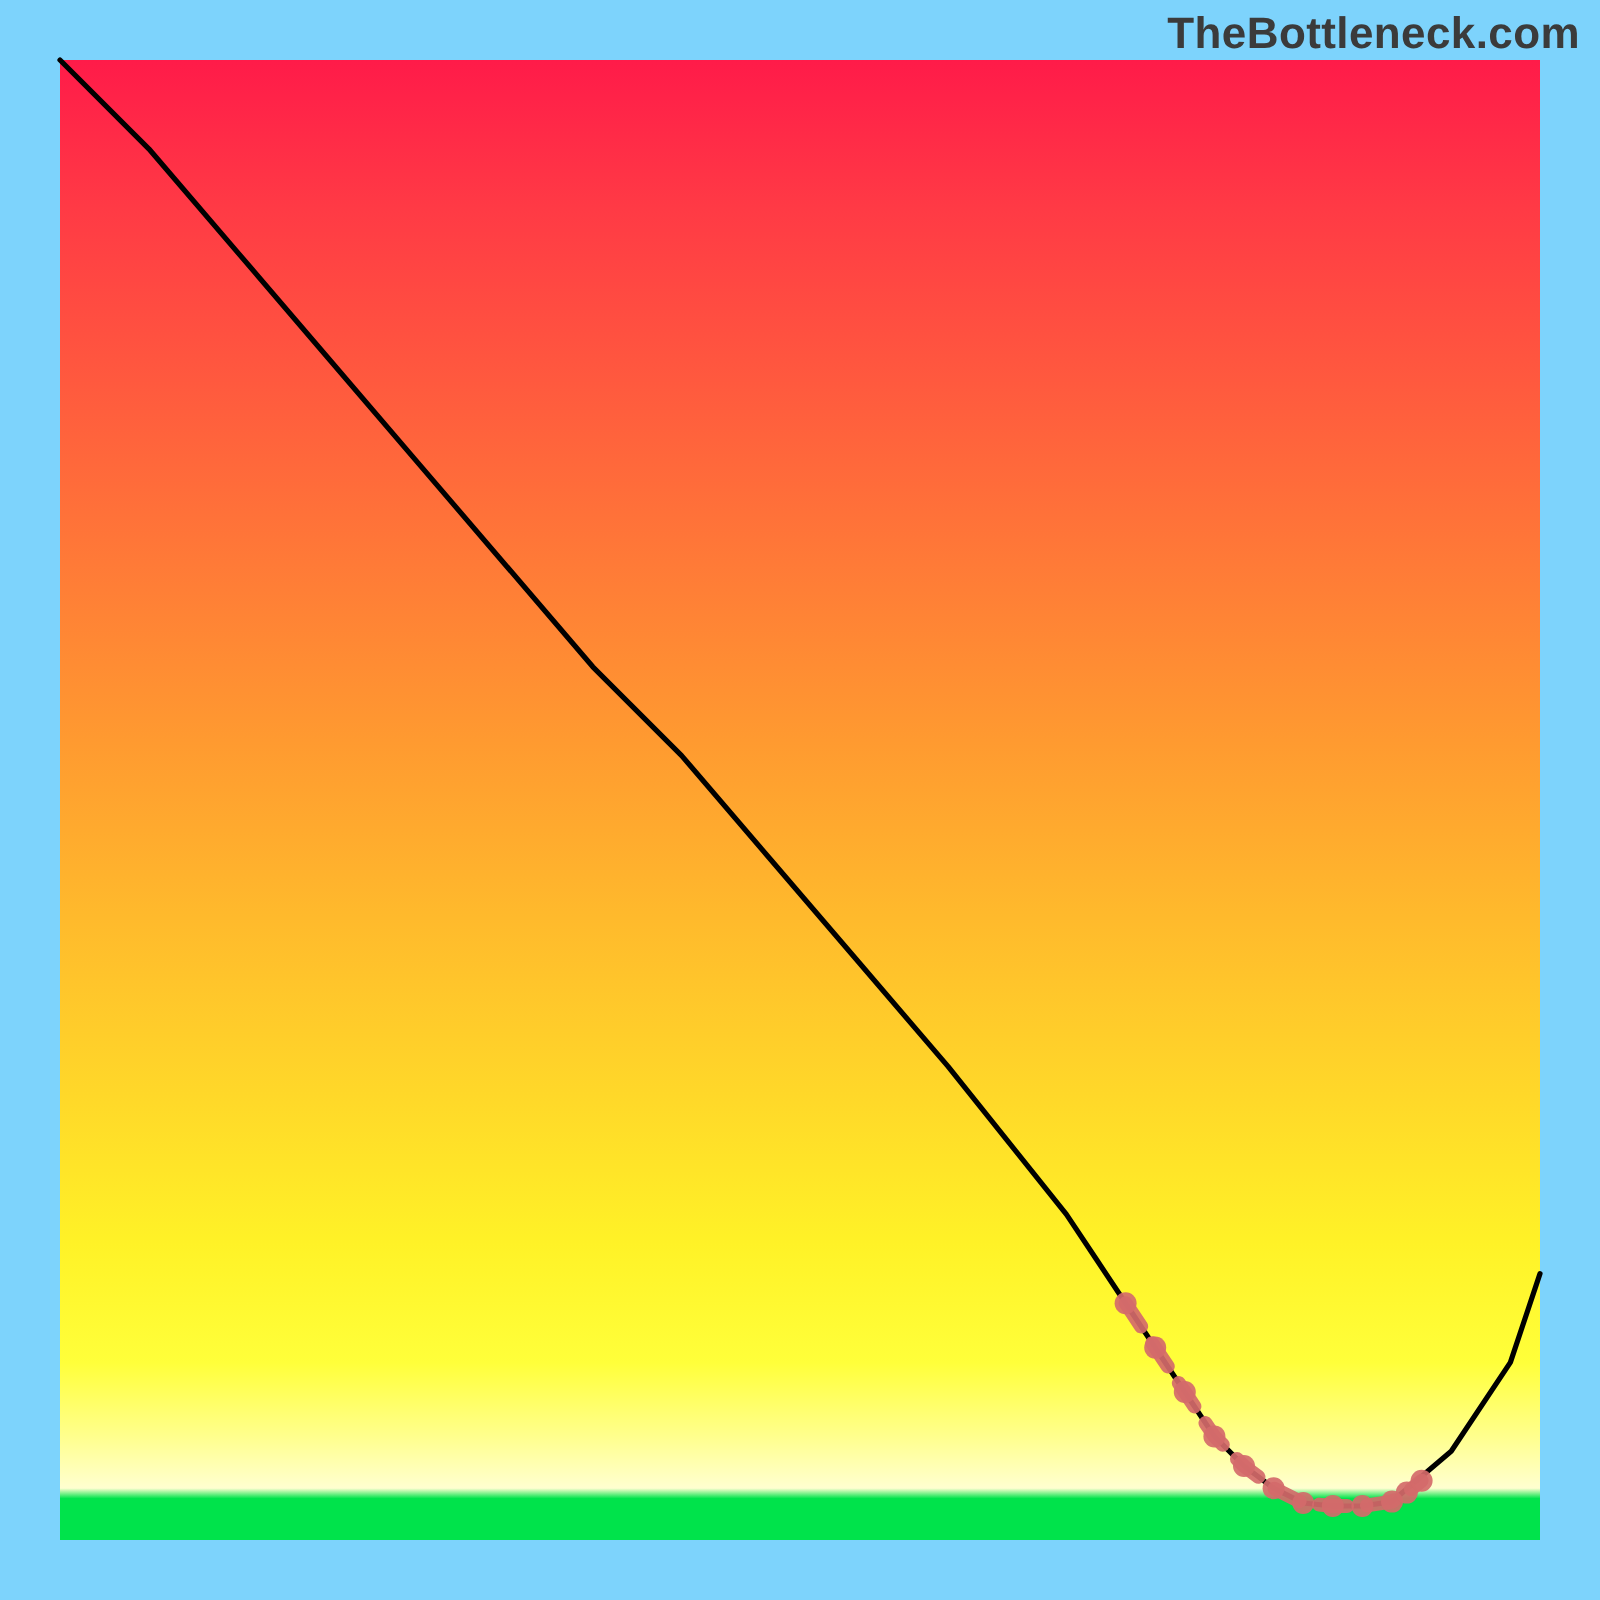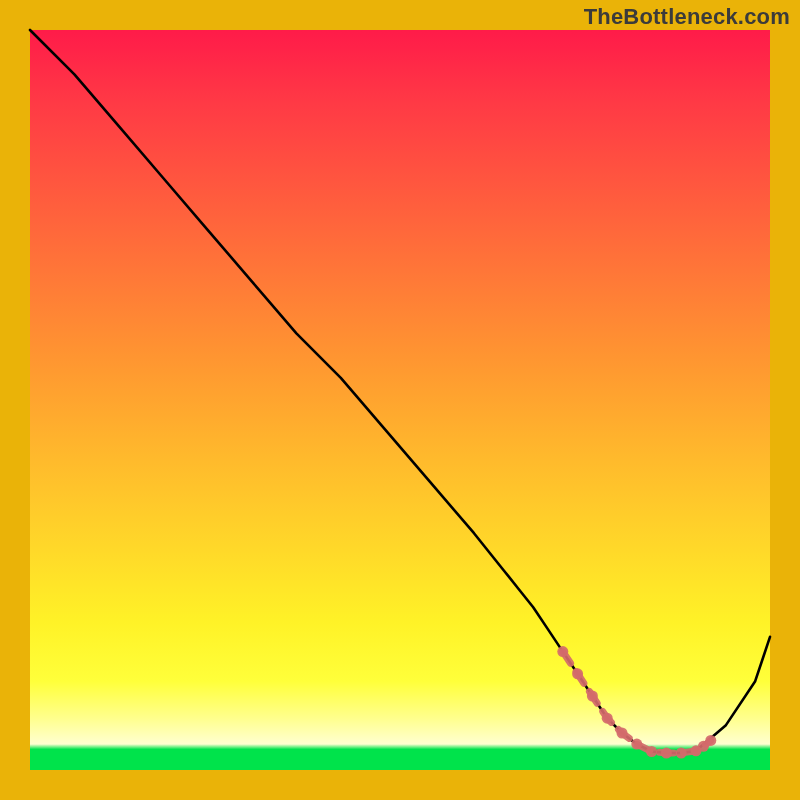--- a/index.html
+++ b/index.html
@@ -8,21 +8,21 @@
     width: 800px;
     height: 800px;
     background: #000;
     font-family: Arial, Helvetica, sans-serif;
     overflow: hidden;
   }
   .stage {
     position: relative;
     width: 800px;
     height: 800px;
-    background: #eab308;
+    background: #7dd3fc;
   }
   .watermark {
     position: absolute;
     top: 4px;
     right: 10px;
     color: #3b3b3b;
     font-size: 22px;
     font-weight: 600;
     letter-spacing: 0.2px;
     z-index: 5;

